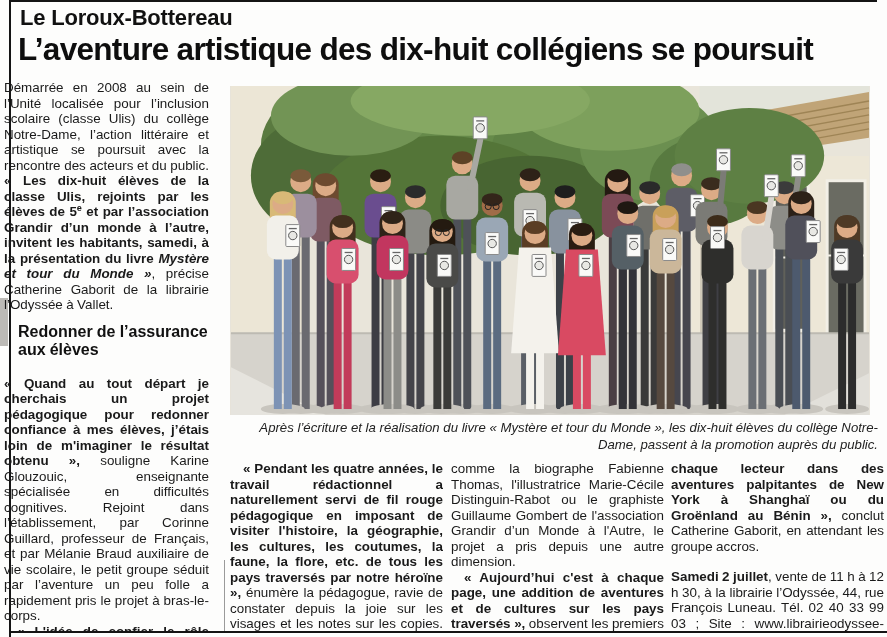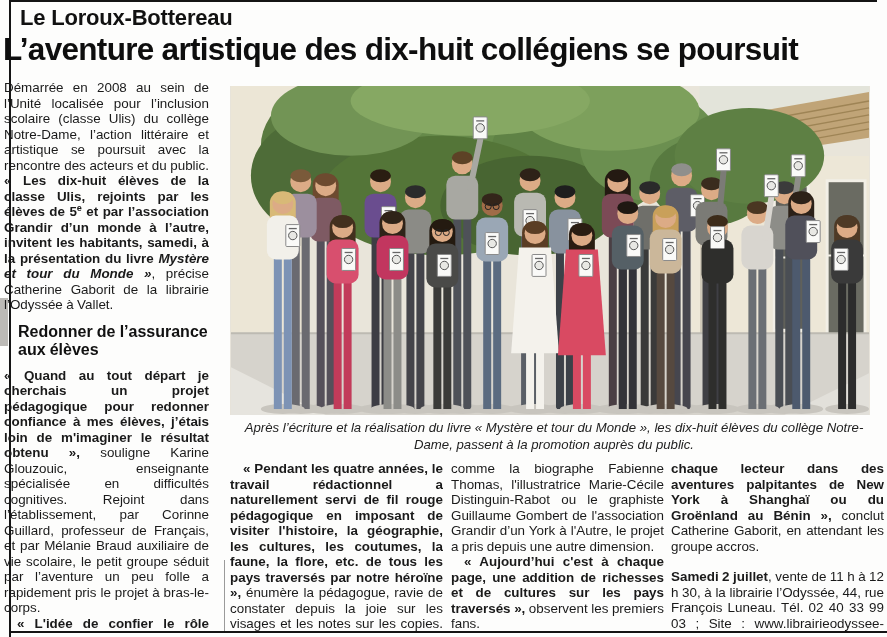--- a/index.html
+++ b/index.html
@@ -17,50 +17,50 @@
   .border-left{position:absolute;left:9px;top:0;width:2px;height:637px;background:#141414;}
   .border-bottom{position:absolute;left:9px;top:631px;width:878px;height:2px;background:#141414;}
   .col-rule{position:absolute;left:224px;top:560px;width:1px;height:71px;background:#9a9a9a;}
   .smudge{position:absolute;left:0;top:298px;width:8px;height:48px;background:#bcbab6;}
 
   .kicker{
     position:absolute;left:20px;top:5px;
     font-size:22px;font-weight:700;letter-spacing:-0.2px;color:#111;
   }
   .headline{
-    position:absolute;left:3px;top:31px;width:860px;
+    position:absolute;left:18px;top:31px;width:860px;
     font-size:31.5px;font-weight:700;letter-spacing:-0.7px;color:#0e0e0e;
     white-space:nowrap;
   }
 
   .textcol{
     text-align:justify;
     font-size:13.4px;line-height:15.5px;
     color:#1a1a1a;
     hyphens:auto;-webkit-hyphens:auto;
     word-spacing:-0.3px;
   }
   .col1{position:absolute;left:4px;top:80px;width:205px;height:551px;overflow:hidden;}
   .para{margin:0;}
   .ind{text-indent:13px;}
   .subhead{
     font-size:16px;line-height:18.5px;font-weight:700;
-    text-align:left;padding-left:14px;margin:10px 0 8px 0;color:#111;
+    text-align:left;padding-left:14px;margin:10px 0 16px 0;color:#111;
     hyphens:none;
   }
 
   .photo{
     position:absolute;left:230px;top:86px;width:640px;height:329px;
     overflow:hidden;background:#e8e4da;
   }
   .photo svg{display:block;}
   .caption{
     position:absolute;left:230px;top:420px;width:648px;
     font-style:italic;font-size:13.2px;line-height:16.5px;color:#222;
-    text-align:center;
+    text-align:right;
   }
 
   .bcol{position:absolute;top:461px;width:213px;height:170px;overflow:hidden;}
   .bcol2{left:230px;}
   .bcol3{left:451px;}
   .bcol4{left:671px;}
   .gap-top{margin-top:15px;}
 </style>
 </head>
 <body>
@@ -390,19 +390,19 @@
       </g>
     </svg>
 </div>
 
 <div class="caption">Après l’écriture et la réalisation du livre « Mystère et tour du Monde », les dix-huit élèves du collège Notre-Dame, passent à la promotion auprès du public.</div>
 
 <div class="bcol bcol2 textcol">
   <p class="para ind"><span class="b">« Pendant les quatre années, le travail rédactionnel a naturellement servi de fil rouge pédagogique en imposant de visiter l'histoire, la géographie, les cultures, les coutumes, la faune, la flore, etc. de tous les pays traversés par notre héroïne », </span><span>énumère la pédagogue, ravie de constater depuis la joie sur les visages et les notes sur les copies. Épaulé par des professionnels,</span></p>
 </div>
 <div class="bcol bcol3 textcol">
-  <p class="para"><span>comme la biographe Fabienne Thomas, l'illustratrice Marie-Cécile Distinguin-Rabot ou le graphiste Guillaume Gombert de l'association Grandir d’un York à l'Autre, le projet a pris depuis une autre dimension.</span></p>
-  <p class="para ind"><span class="b">« Aujourd’hui c'est à chaque page, une addition de richesses et de cultures sur les pays traversés », </span><span>observent les premiers fans. </span></p>
+  <p class="para"><span>comme la biographe Fabienne Thomas, l'illustratrice Marie-Cécile Distinguin-Rabot ou le graphiste Guillaume Gombert de l'association Grandir d’un Monde à l'Autre, le projet a pris depuis une autre dimension.</span></p>
+  <p class="para ind"><span class="b">« Aujourd’hui c'est à chaque page, une addition de aventures et de cultures sur les pays traversés », </span><span>observent les premiers fans. </span></p>
 </div>
 <div class="bcol bcol4 textcol">
   <p class="para"><span class="b">chaque lecteur dans des aventures palpitantes de New York à Shanghaï ou du Groënland au Bénin », </span><span>conclut Catherine Gaborit, en attendant les groupe accros.</span></p>
   <p class="para gap-top"><span class="b">Samedi 2 juillet</span><span>, vente de 11 h à 12 h 30, à la librairie l’Odyssée, 44, rue François Luneau. Tél. 02 40 33 99 03 ; Site : www.librairieodyssee-vallet.com</span></p>
 </div>
 
 </body></html>

